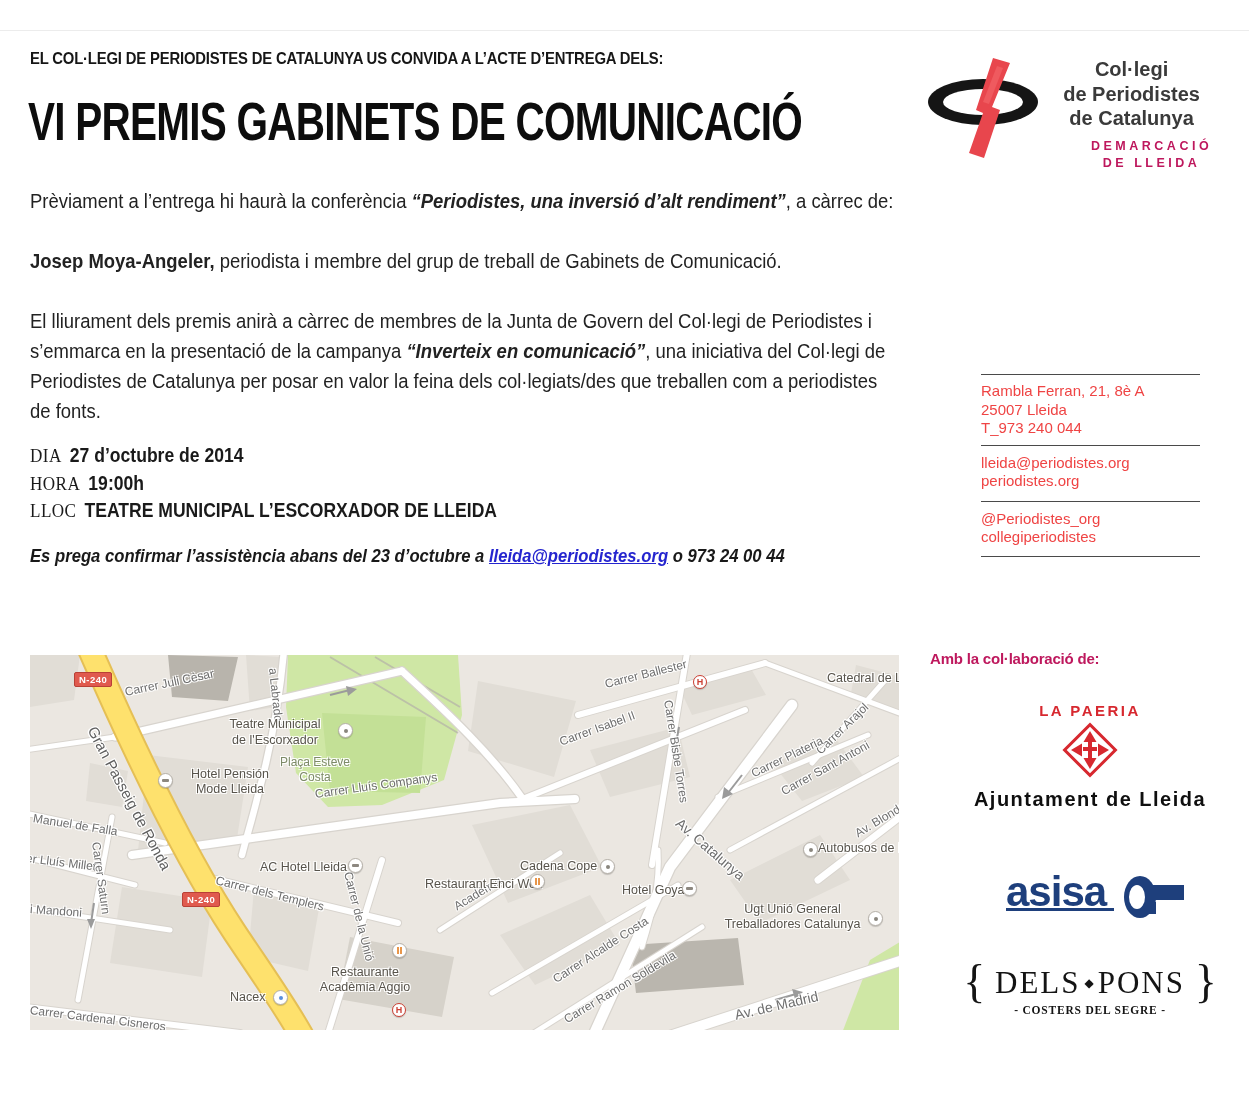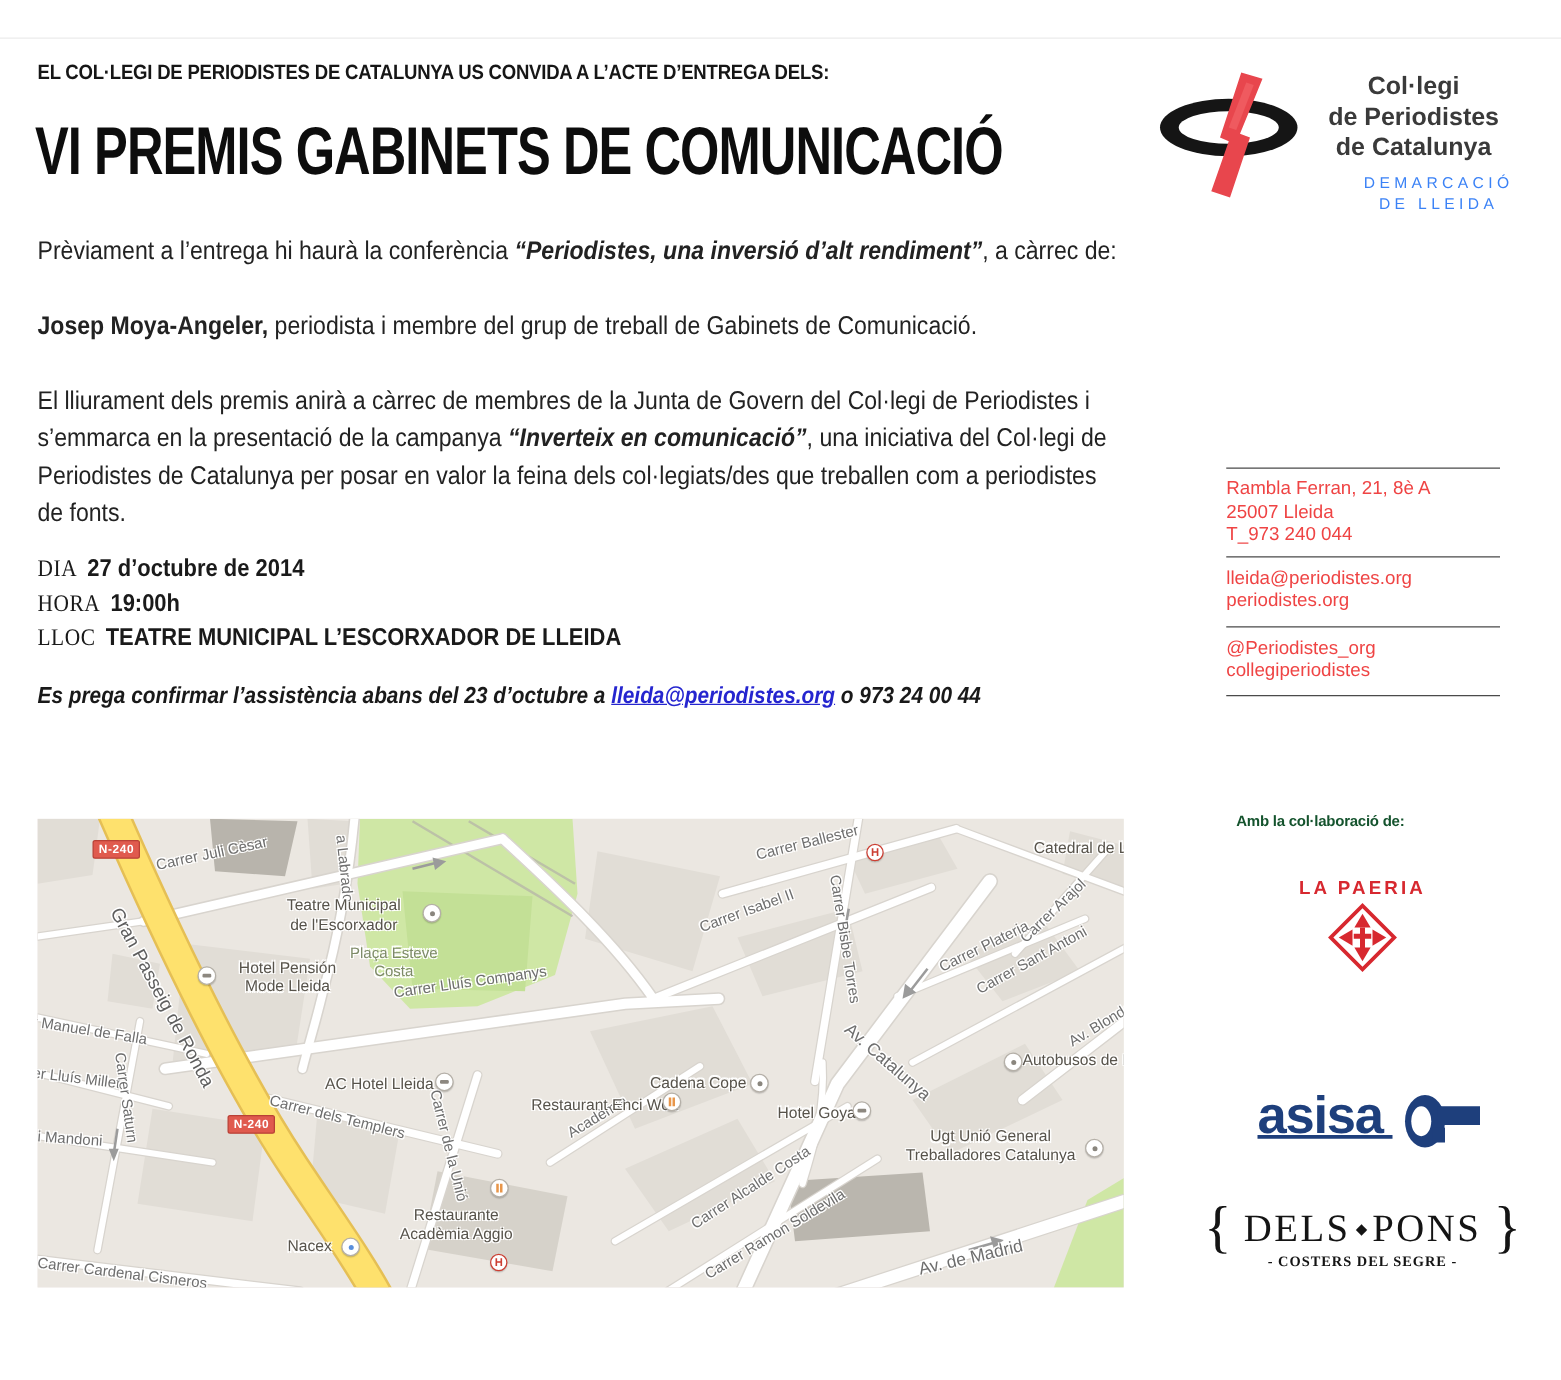--- a/index.html
+++ b/index.html
@@ -20,27 +20,27 @@
   .details{position:absolute;left:30px;top:442px;width:966px;font-size:19.5px;line-height:27.5px;color:#1a1a1a;}
   .dlabel{font-family:"Liberation Serif",serif;font-size:19px;letter-spacing:0.5px;margin-right:9px;}
   .dvalue{font-weight:700;}
   .confirm{position:absolute;left:30px;top:545px;width:966px;font-size:18.5px;font-style:italic;
            font-weight:700;color:#191919;}
   .email-link{color:#2525cf;text-decoration:underline;font-style:italic;font-weight:700;}
 
   
   .logo-mark{position:absolute;left:927px;top:56px;}
   .logo-text{position:absolute;left:1051px;top:57px;font-size:20px;font-weight:700;line-height:24.5px;color:#3a3a3a;text-align:center;}
-  .logo-sub{margin-top:7px;font-size:12.5px;font-weight:400;letter-spacing:3.5px;line-height:17px;color:#3b82f6;margin-left:40px;}
+  .logo-sub{margin-top:7px;font-size:12.5px;font-weight:700;letter-spacing:3.5px;line-height:17px;color:#be185d;margin-left:40px;}
   .contact{position:absolute;left:981px;top:374px;width:219px;font-size:15px;line-height:18.5px;color:#ef4444;}
   .cg1{border-top:1px solid #4a4a4a;padding:7px 0 7px;}
   .cg2{border-top:1px solid #4a4a4a;padding:8px 0 10px;}
   .cg3{border-top:1px solid #4a4a4a;padding:8px 0 9px;}
   .cend{border-top:1px solid #4a4a4a;}
-  .collab{position:absolute;left:989px;top:650px;font-size:12px;font-weight:700;letter-spacing:-0.2px;color:#14532d;}
+  .collab{position:absolute;left:930px;top:650px;font-size:15px;font-weight:700;letter-spacing:-0.2px;color:#be185d;}
   .paeria{position:absolute;left:960px;top:702px;width:260px;text-align:center;}
   .paeria-top{font-size:15px;font-weight:700;letter-spacing:2.5px;color:#d7282f;}
   .paeria-bottom{margin-top:3px;font-size:20px;font-weight:700;letter-spacing:1.5px;color:#0f0f0f;}
   .asisa{position:absolute;left:1006px;top:868px;font-size:42px;font-weight:700;letter-spacing:-1px;color:#1e3f7c;}
   .asisa-underline{position:absolute;left:1006px;top:908px;width:108px;height:3px;background:#1e3f7c;}
   .asisa-sym{position:absolute;left:1120px;top:871px;}
   .clospons{position:absolute;left:960px;top:962px;width:260px;text-align:center;color:#141414;}
   .cp-row{font-family:"Liberation Serif",serif;font-size:31px;letter-spacing:2px;line-height:40px;white-space:nowrap;}
   .cp-brace{font-size:46px;font-weight:400;vertical-align:-4px;letter-spacing:0;}
   .cp-diamond{font-family:"DejaVu Sans",sans-serif;font-size:12px;vertical-align:6px;letter-spacing:0;padding:0 4px;}
@@ -140,20 +140,21 @@
     <div>
       <svg width="62" height="62" viewBox="0 0 62 62">
         <rect x="13" y="13" width="36" height="36" transform="rotate(45 31 31)" fill="#ffffff" stroke="#d7282f" stroke-width="3"></rect>
         <path d="M31,12 L37.5,23 L24.5,23 Z" fill="#d7282f"></path>
         <path d="M50,31 L39,37.5 L39,24.5 Z" fill="#d7282f"></path>
         <path d="M31,50 L24.5,39 L37.5,39 Z" fill="#d7282f"></path>
         <path d="M12,31 L23,24.5 L23,37.5 Z" fill="#d7282f"></path>
         <path d="M29,23 h4 v5 h5 v4 h-5 v8 h-4 v-8 h-5 v-4 h5 Z" fill="#d7282f"></path>
       </svg>
     </div>
+    <div class="paeria-bottom">Ajuntament de Lleida</div>
   </div>
 
   <div class="asisa">asisa</div>
   <div class="asisa-underline"></div>
   <div class="asisa-sym">
     <svg width="64" height="52" viewBox="0 0 64 52">
       <ellipse cx="20" cy="26" rx="16" ry="21" fill="#1e3f7c"></ellipse>
       <ellipse cx="17" cy="26" rx="8" ry="12" fill="#ffffff"></ellipse>
       <rect x="30" y="14" width="34" height="15" fill="#1e3f7c"></rect>
       <rect x="26" y="31" width="10" height="12" fill="#1e3f7c"></rect>

